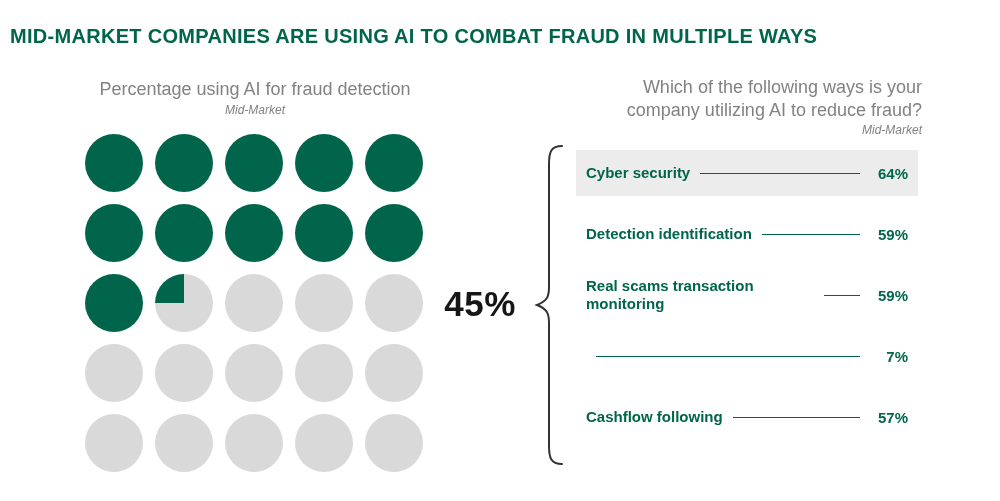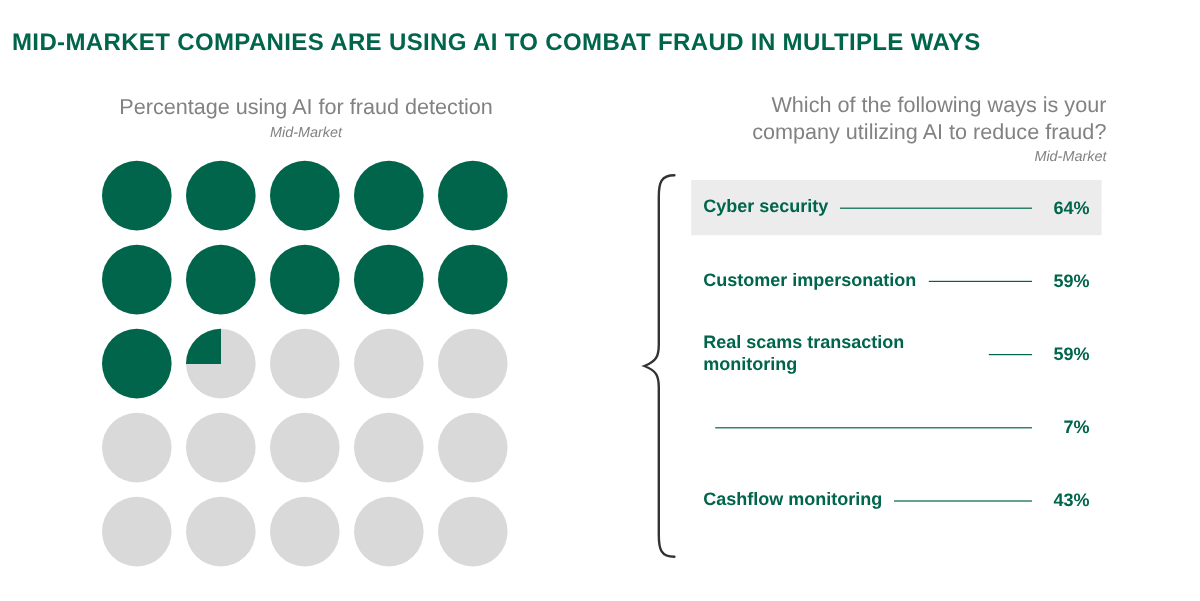--- a/index.html
+++ b/index.html
@@ -92,52 +92,53 @@
       <div class="circle empty"></div>
       <div class="circle empty"></div>
       <div class="circle empty"></div>
       <div class="circle empty"></div>
       <div class="circle empty"></div>
       <div class="circle empty"></div>
       <div class="circle empty"></div>
       <div class="circle empty"></div>
     </div>
 
+  <div class="value-label">45%</div>
 
   <div class="brace">
     <svg width="32" height="322" viewBox="0 0 30 322" fill="none">
       <path d="M 28 2 C 17 2 15 8 15 20 L 15 143 C 15 153 13 157 3 161 C 13 165 15 169 15 179 L 15 302 C 15 314 17 320 28 320" stroke="currentColor" stroke-width="2" fill="none" stroke-linecap="round"></path>
     </svg>
   </div>
 
   <div class="right-header">
     <div class="chart-title">Which of the following ways is your company utilizing AI to reduce fraud?</div>
     <div class="chart-subtitle">Mid-Market</div>
   </div>
 
   <div class="list">
       <div class="list-item highlight">
         <span class="item-label">Cyber security</span>
         <span class="leader-line"></span>
         <span class="item-value">64%</span>
       </div>
       <div class="list-item">
-        <span class="item-label">Customer impersonation</span>
+        <span class="item-label">Detection identification</span>
         <span class="leader-line"></span>
         <span class="item-value">59%</span>
       </div>
       <div class="list-item">
         <span class="item-label">Real scams transaction monitoring</span>
         <span class="leader-line"></span>
         <span class="item-value">59%</span>
       </div>
       <div class="list-item">
         <span class="leader-line"></span>
         <span class="item-value">7%</span>
       </div>
       <div class="list-item">
-        <span class="item-label">Cashflow monitoring</span>
+        <span class="item-label">Cashflow following</span>
         <span class="leader-line"></span>
-        <span class="item-value">43%</span>
+        <span class="item-value">57%</span>
       </div>
     </div>
 
 </div>
 
 </body></html>

